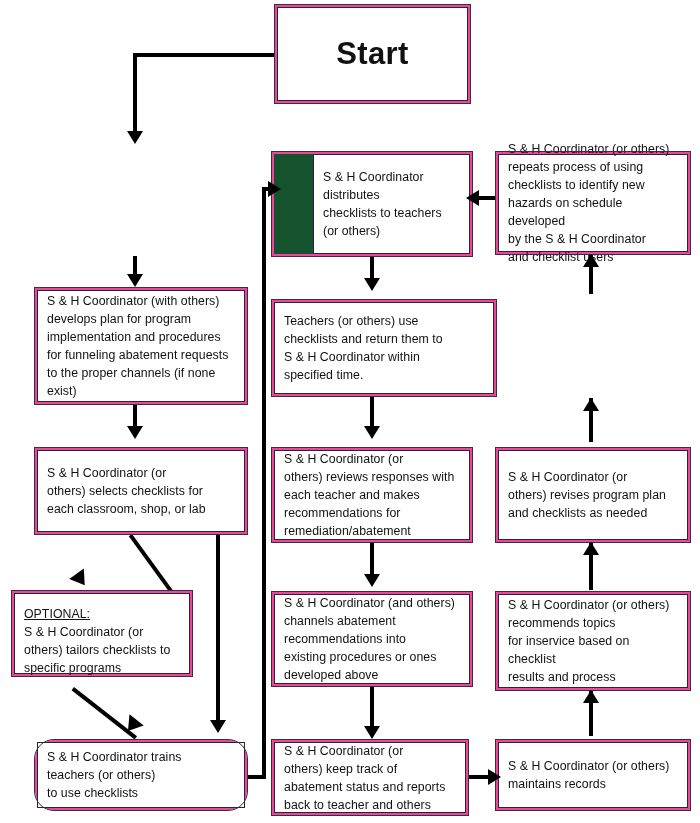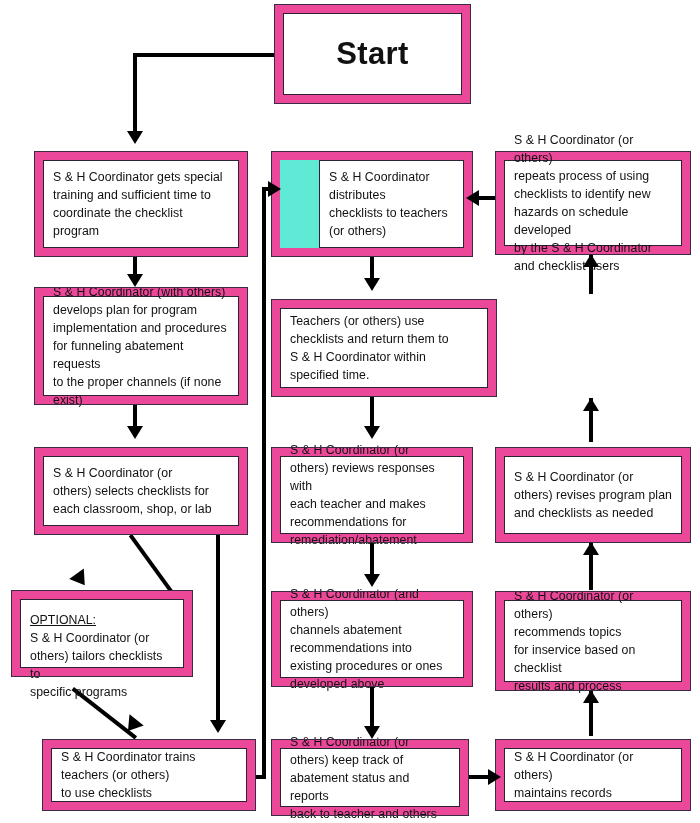--- a/index.html
+++ b/index.html
@@ -14,22 +14,22 @@
     position: relative;
     width: 700px;
     height: 823px;
     background: #ffffff;
     overflow: hidden;
   }
   
   .node {
     position: absolute;
     box-sizing: border-box;
-    background: #5eead4;
-    border: 8px solid #ec4899;
+    background: #14532d;
+    border: 2px solid #ec4899;
     outline: 1px solid #3b2b45;
     outline-offset: 0px;
     z-index: 5;
   }
   .node .inner {
     box-sizing: border-box;
     width: 100%;
     height: 100%;
     border: 1px solid #2b2233;
     background: #ffffff;
@@ -172,27 +172,20 @@
 
   <div class="seg" style="left:478px; top:196px; width:20px; height:4px;"></div>
   <div class="arrow left" style="left:466px; top:190px;"></div>
 
   <div class="node start" style="left:275px; top:5px; width:195px; height:98px;">
     <div class="inner">
       <div class="txt">Start</div>
     </div>
   </div>
 
-  <div class="node" style="left:35px; top:152px; width:212px; height:104px;">
-    <div class="inner">
-      <div class="txt">S &amp; H Coordinator gets special
-training and sufficient time to
-coordinate the checklist program</div>
-    </div>
-  </div>
 
   <div class="node" style="left:35px; top:288px; width:212px; height:116px;">
     <div class="inner">
       <div class="txt">S &amp; H Coordinator (with others)
 develops plan for program
 implementation and procedures
 for funneling abatement requests
 to the proper channels (if none
 exist)</div>
     </div>
@@ -208,21 +201,21 @@
 
   <div class="node top-align" style="left:12px; top:591px; width:180px; height:85px;">
     <div class="inner">
       <div class="txt"><span class="underline-lead">OPTIONAL:</span><span>
 S &amp; H Coordinator (or
 others) tailors checklists to
 specific programs</span></div>
     </div>
   </div>
 
-  <div class="node" style="left:43px; top:740px; width:212px; height:70px;">
+  <div class="node" style="left:35px; top:740px; width:212px; height:70px;border-radius:19px;">
     <div class="inner">
       <div class="txt">S &amp; H Coordinator trains
 teachers (or others)
 to use checklists</div>
     </div>
   </div>
 
   <div class="node" style="left:272px; top:152px; width:200px; height:104px;padding-left:39px;">
     <div class="inner">
       <div class="txt">S &amp; H Coordinator distributes

